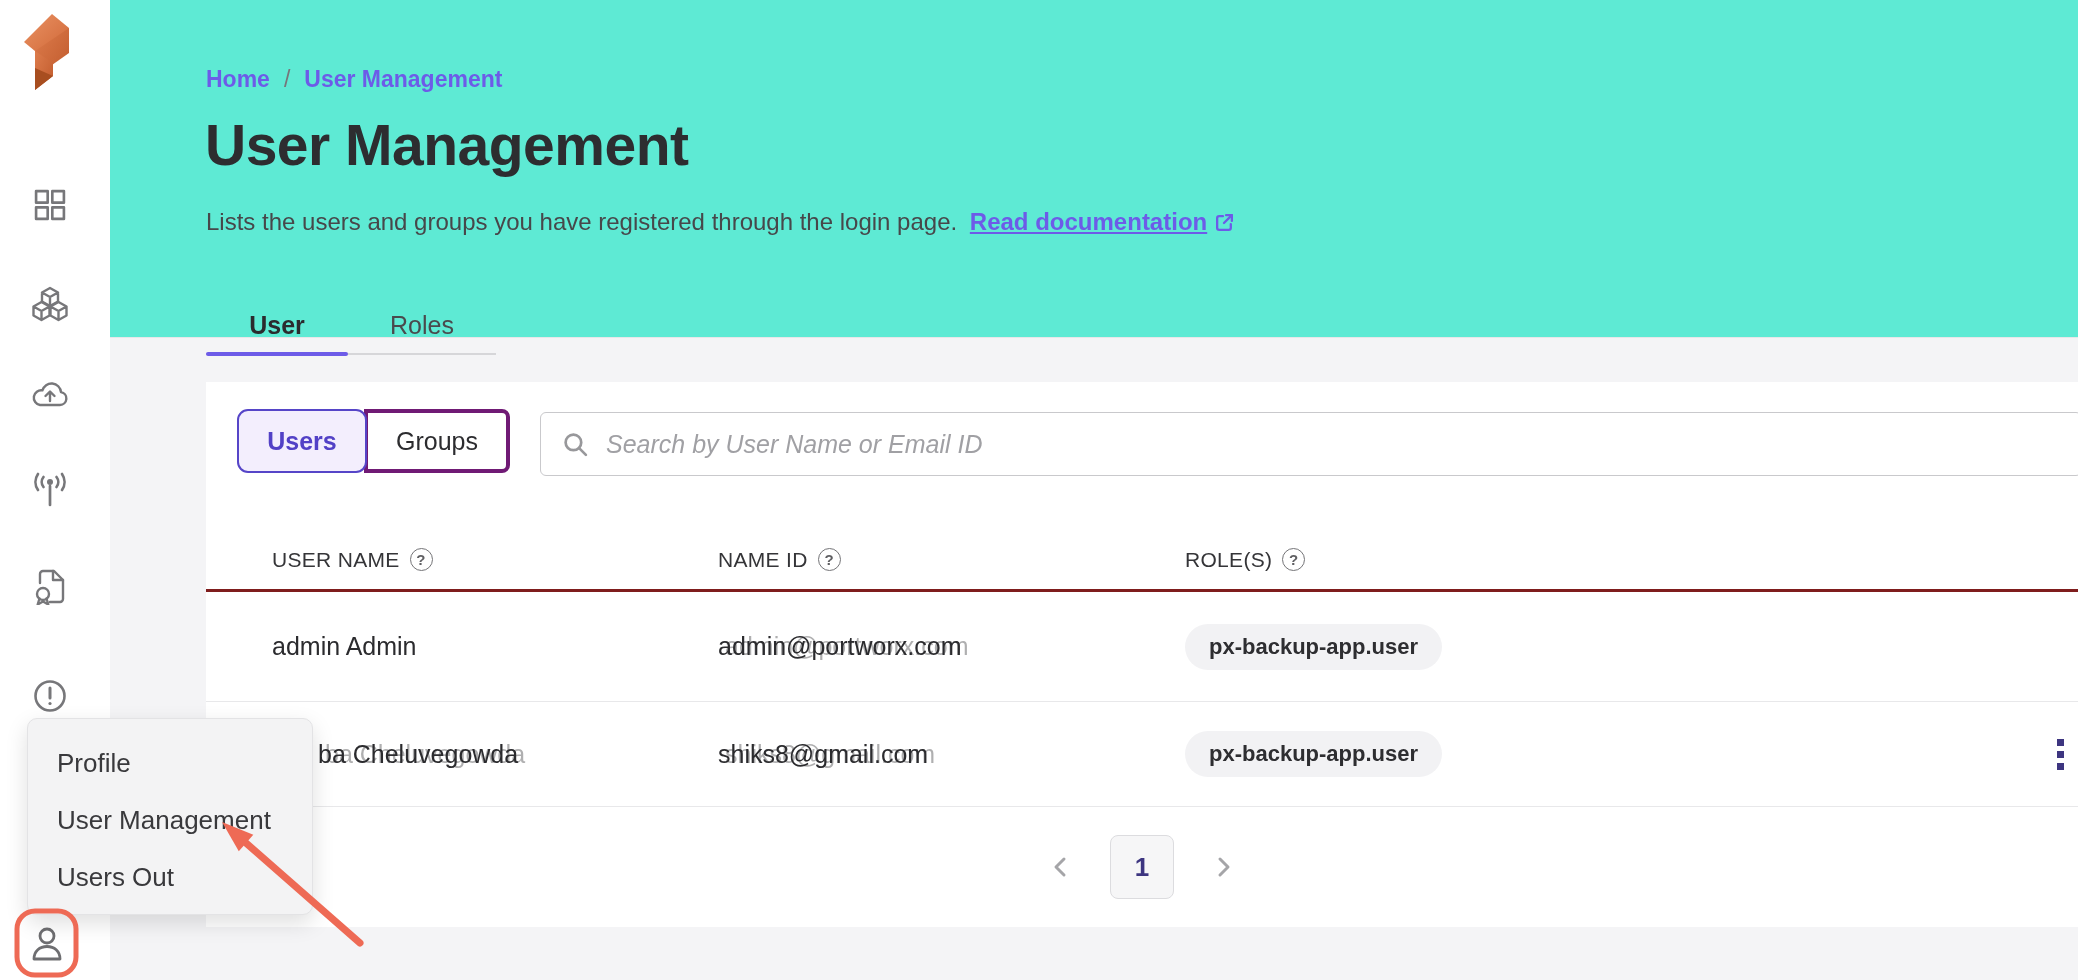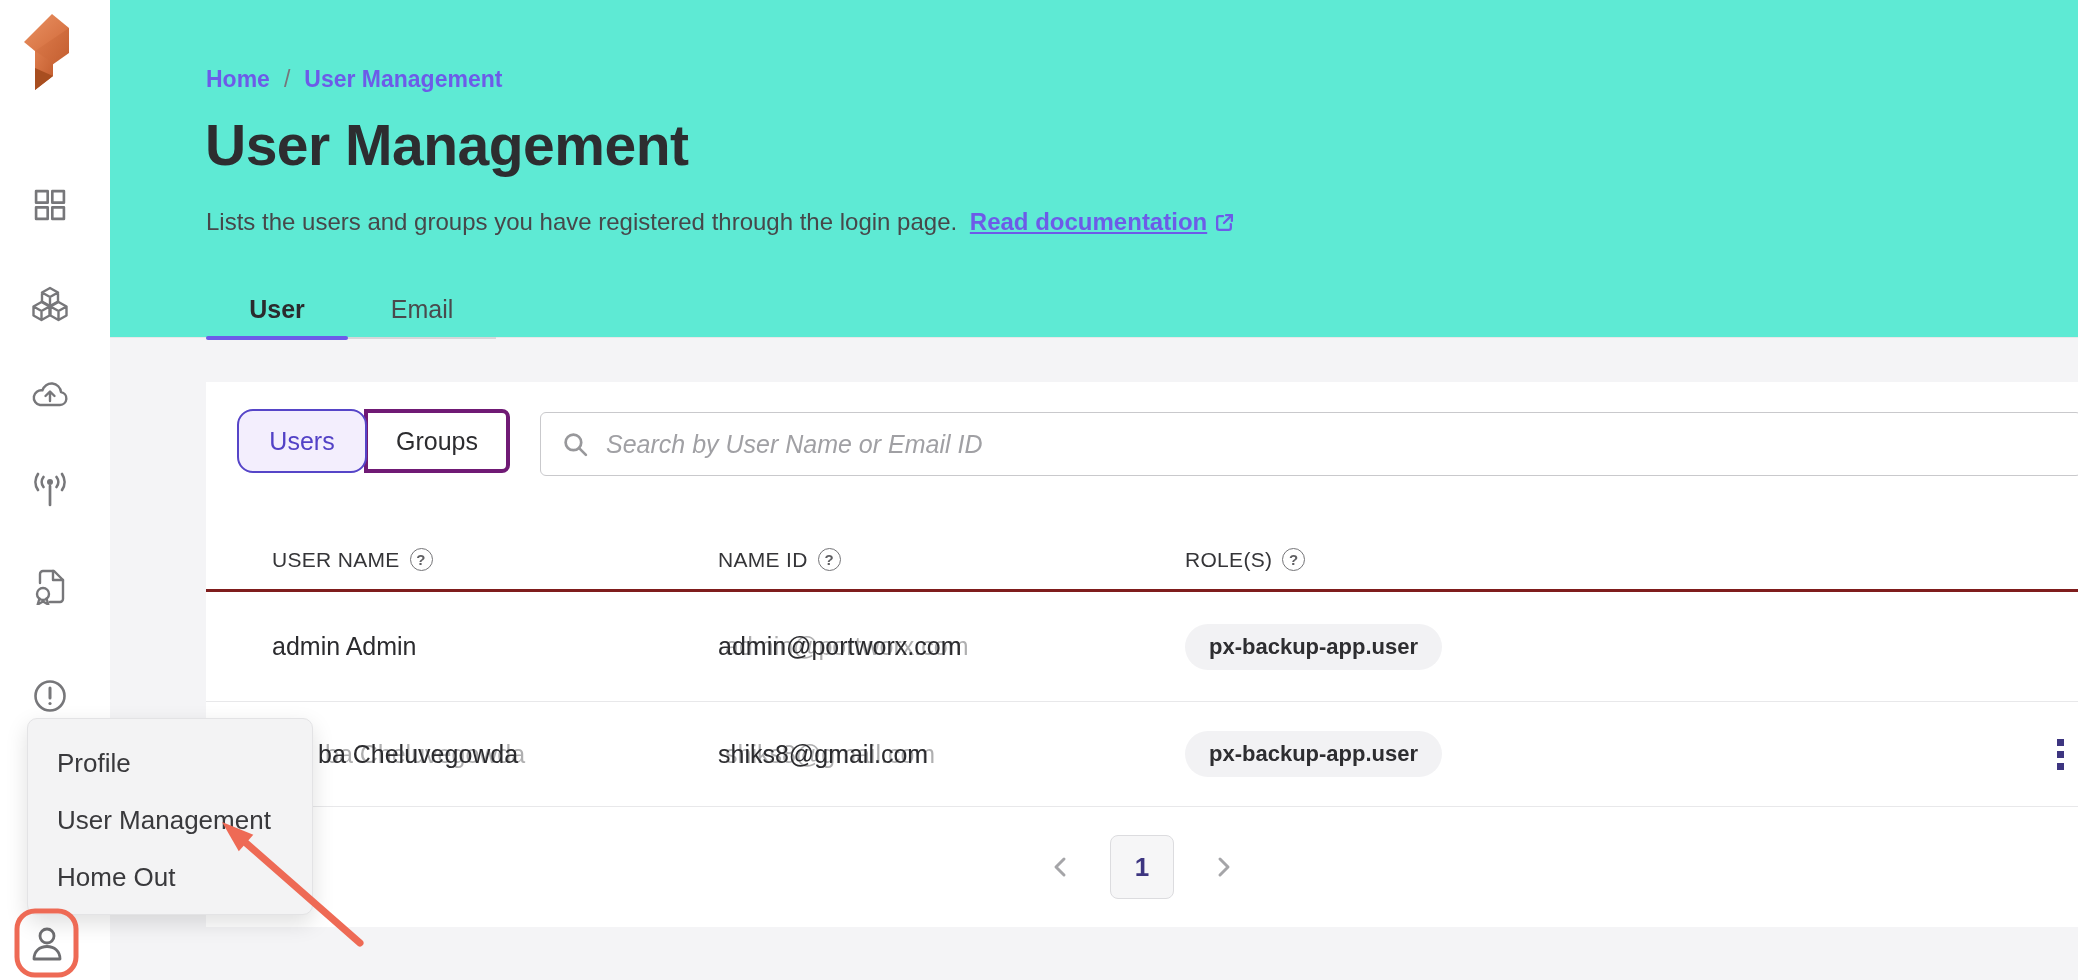--- a/index.html
+++ b/index.html
@@ -19,32 +19,32 @@
   
   .page-header{position:absolute;left:110px;top:0;width:1968px;height:337px;background:#5eead4;border-bottom:1px solid #e7e7e9;}
   .breadcrumb{position:absolute;left:96px;top:66px;font-size:23px;font-weight:600;color:#6d5be8;display:flex;gap:14px;align-items:center;}
   .breadcrumb .sep{color:#76767a;font-weight:400;}
   .breadcrumb a{color:#6d5be8;text-decoration:none;cursor:pointer;}
   .page-title{position:absolute;left:95px;top:112px;font-size:57px;font-weight:700;color:#2d2d30;letter-spacing:-0.5px;}
   .page-desc{position:absolute;left:96px;top:208px;font-size:24px;color:#47474a;}
   .doc-link{color:#6d5be8;font-weight:600;text-decoration:underline;cursor:pointer;margin-left:6px;margin-top:14px;}
   .ext-icon{display:inline-block;vertical-align:-3px;margin-left:7px;}
   .ext-icon svg{stroke:#6d5be8;fill:none;stroke-width:2.2;stroke-linecap:round;stroke-linejoin:round;}
-  .tabs{position:absolute;left:96px;top:281px;width:290px;height:56px;display:flex;border-bottom:2px solid #d6d6d9;}
+  .tabs{position:absolute;left:96px;top:297px;width:290px;height:56px;display:flex;border-bottom:2px solid #d6d6d9;}
   .tab{width:142px;display:flex;align-items:center;justify-content:center;font-size:25px;color:#4a4a4d;cursor:pointer;position:relative;}
   .tab.roles{width:148px;}
   .tab.active{font-weight:700;color:#2b2b2e;}
   .tab.active::after{content:"";position:absolute;left:0;right:0;bottom:-3px;height:4px;background:#6d5be8;border-radius:2px;}
 
   
   .card{position:absolute;left:206px;top:382px;width:1872px;height:545px;background:#ffffff;}
   .toolbar{position:absolute;left:0;top:27px;right:0;height:66px;}
   .segmented{position:absolute;left:31px;top:0;display:flex;height:64px;}
   .seg{display:flex;align-items:center;justify-content:center;font-size:25px;box-sizing:border-box;cursor:pointer;}
-  .seg.active{width:130px;background:#f3eefd;border:2.5px solid #5645c8;border-radius:16px;color:#5241c6;z-index:1;}
+  .seg.active{width:130px;background:#f3eefd;border:2.5px solid #5645c8;border-radius:11px;color:#5241c6;z-index:1;font-weight:bold;}
   .seg.inactive{width:146px;margin-left:-3px;background:#fff;border:4px solid #701a75;border-radius:0 8px 8px 0;color:#2c2c2f;}
   .searchbox{position:absolute;left:334px;top:3px;right:-4px;height:64px;box-sizing:border-box;border:1px solid #c9c9cc;border-radius:6px;background:#fff;display:flex;align-items:center;padding-left:21px;}
   .searchbox svg{stroke:#98989b;fill:none;stroke-width:2.6;stroke-linecap:round;flex:0 0 auto;}
   .searchbox input{border:none;outline:none;background:transparent;margin-left:15px;flex:1;font-size:25px;font-family:"Liberation Sans",sans-serif;color:#333;}
   .searchbox input::placeholder{font-style:italic;color:#a0a0a4;}
 
   .tablewrap{position:absolute;left:0;top:148px;right:0;}
   .thead,.trow{display:grid;grid-template-columns:446px 467px 803px 90px;padding-left:66px;align-items:center;box-sizing:border-box;}
   .thead{height:62px;border-bottom:3px solid #7f1d1d;}
   .th{display:flex;align-items:center;gap:10px;font-size:21px;font-weight:500;color:#353538;letter-spacing:0.3px;}
@@ -160,21 +160,21 @@
   <div class="page-desc">
     <span>Lists the users and groups you have registered through the login page.</span>
     <span class="doc-link">Read documentation</span><span class="ext-icon"><svg width="21" height="21" viewBox="0 0 20 20">
           <path d="M8.5 4 H5 a2 2 0 0 0 -2 2 v9 a2 2 0 0 0 2 2 h9 a2 2 0 0 0 2 -2 v-3.5"></path>
           <path d="M11.5 3 h5.5 v5.5"></path>
           <path d="M17 3 L9.5 10.5"></path>
         </svg></span>
   </div>
   <div class="tabs">
     <div class="tab active">User</div>
-    <div class="tab roles">Email</div>
+    <div class="tab roles">Roles</div>
   </div>
 </div>
 
 <div class="card">
   <div class="toolbar">
     <div class="segmented">
       <div class="seg active">Users</div>
       <div class="seg inactive">Groups</div>
     </div>
     <div class="searchbox">
@@ -237,20 +237,20 @@
       <svg width="26" height="26" viewBox="0 0 26 26">
           <polyline points="10,5 18,13 10,21"></polyline>
         </svg>
     </div>
   </div>
 </div>
 
 <div class="user-menu">
   <div class="menu-item">Profile</div>
   <div class="menu-item">User Management</div>
-  <div class="menu-item">Home Out</div>
+  <div class="menu-item">Users Out</div>
 </div>
 
 <svg class="annotations" width="2078" height="980" viewBox="0 0 2078 980">
   <rect x="17" y="911" width="59" height="64" rx="18" fill="none" stroke="#ee6a55" stroke-width="5"></rect>
   <line x1="246" y1="843" x2="360" y2="943" stroke="#ee6a55" stroke-width="7" stroke-linecap="round"></line>
   <polygon points="222,822 253.3,834.7 238.8,851.3" fill="#ee6a55"></polygon>
 </svg>
 
 </body></html>

